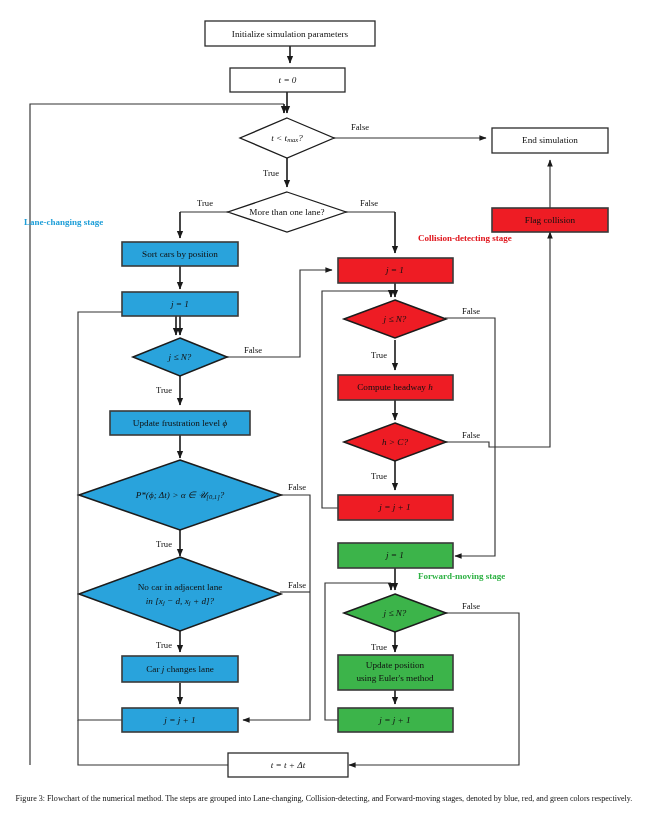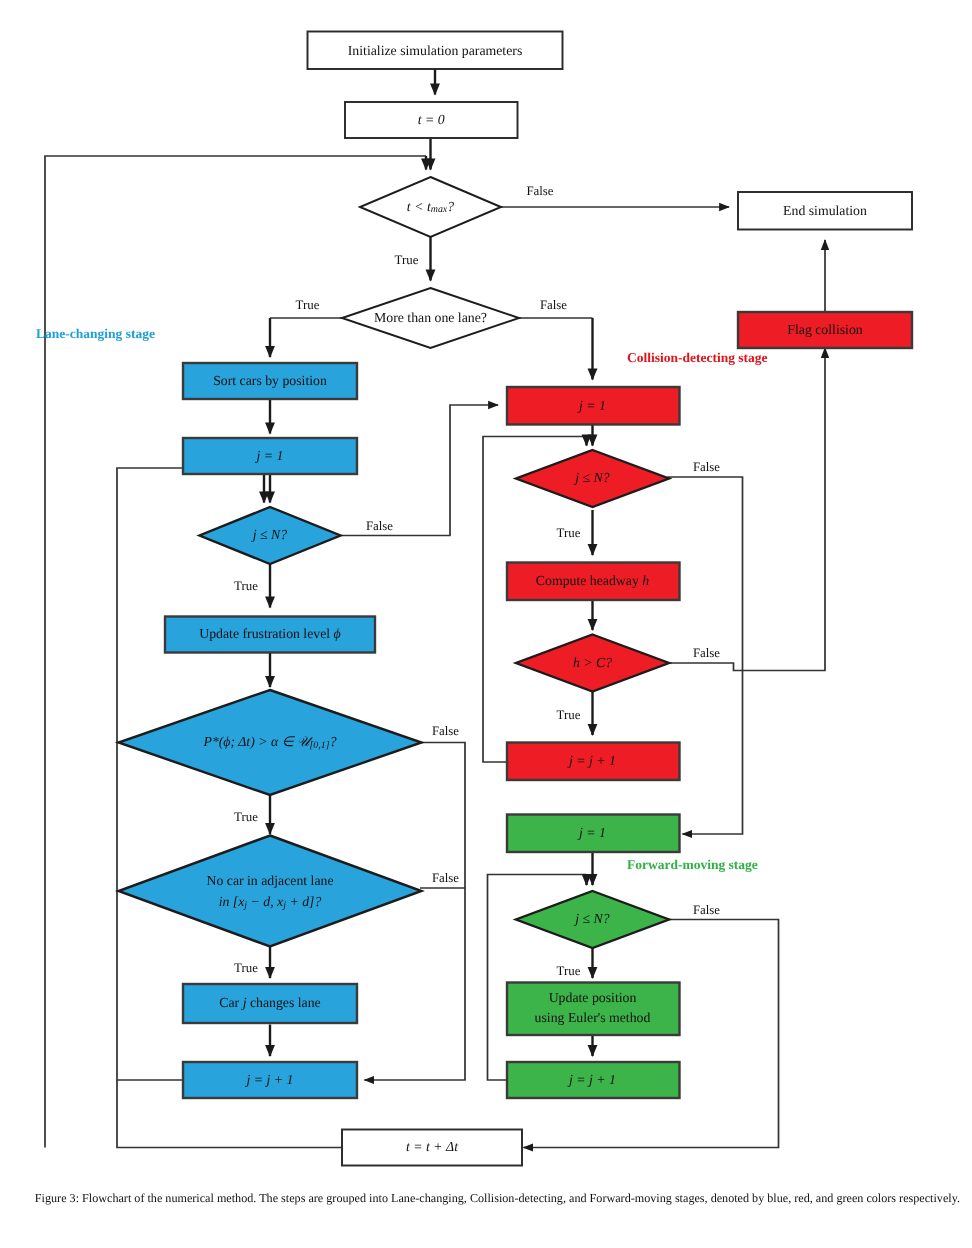--- a/index.html
+++ b/index.html
@@ -36,21 +36,21 @@
   .stage{
     font-family:"Liberation Serif", serif;
     font-size:9px;font-weight:bold;text-anchor:start;
   }
   .stage.blue{fill:#1f9fd8;}
   .stage.red{fill:#e0141b;}
   .stage.green{fill:#2fb245;}
   #caption{
     position:absolute;left:8px;top:793px;width:632px;
     font-family:"Liberation Serif", serif;
-    font-size:8.1px;line-height:1.45;color:#111;text-align:right;
+    font-size:8.1px;line-height:1.45;color:#111;text-align:center;
   }
   .sub{font-size:0.72em;baseline-shift:-25%;}
 </style>
 </head>
 <body>
 
 <div id="page">
 
   <svg id="flow" viewBox="0 0 648 790">
     <defs>

